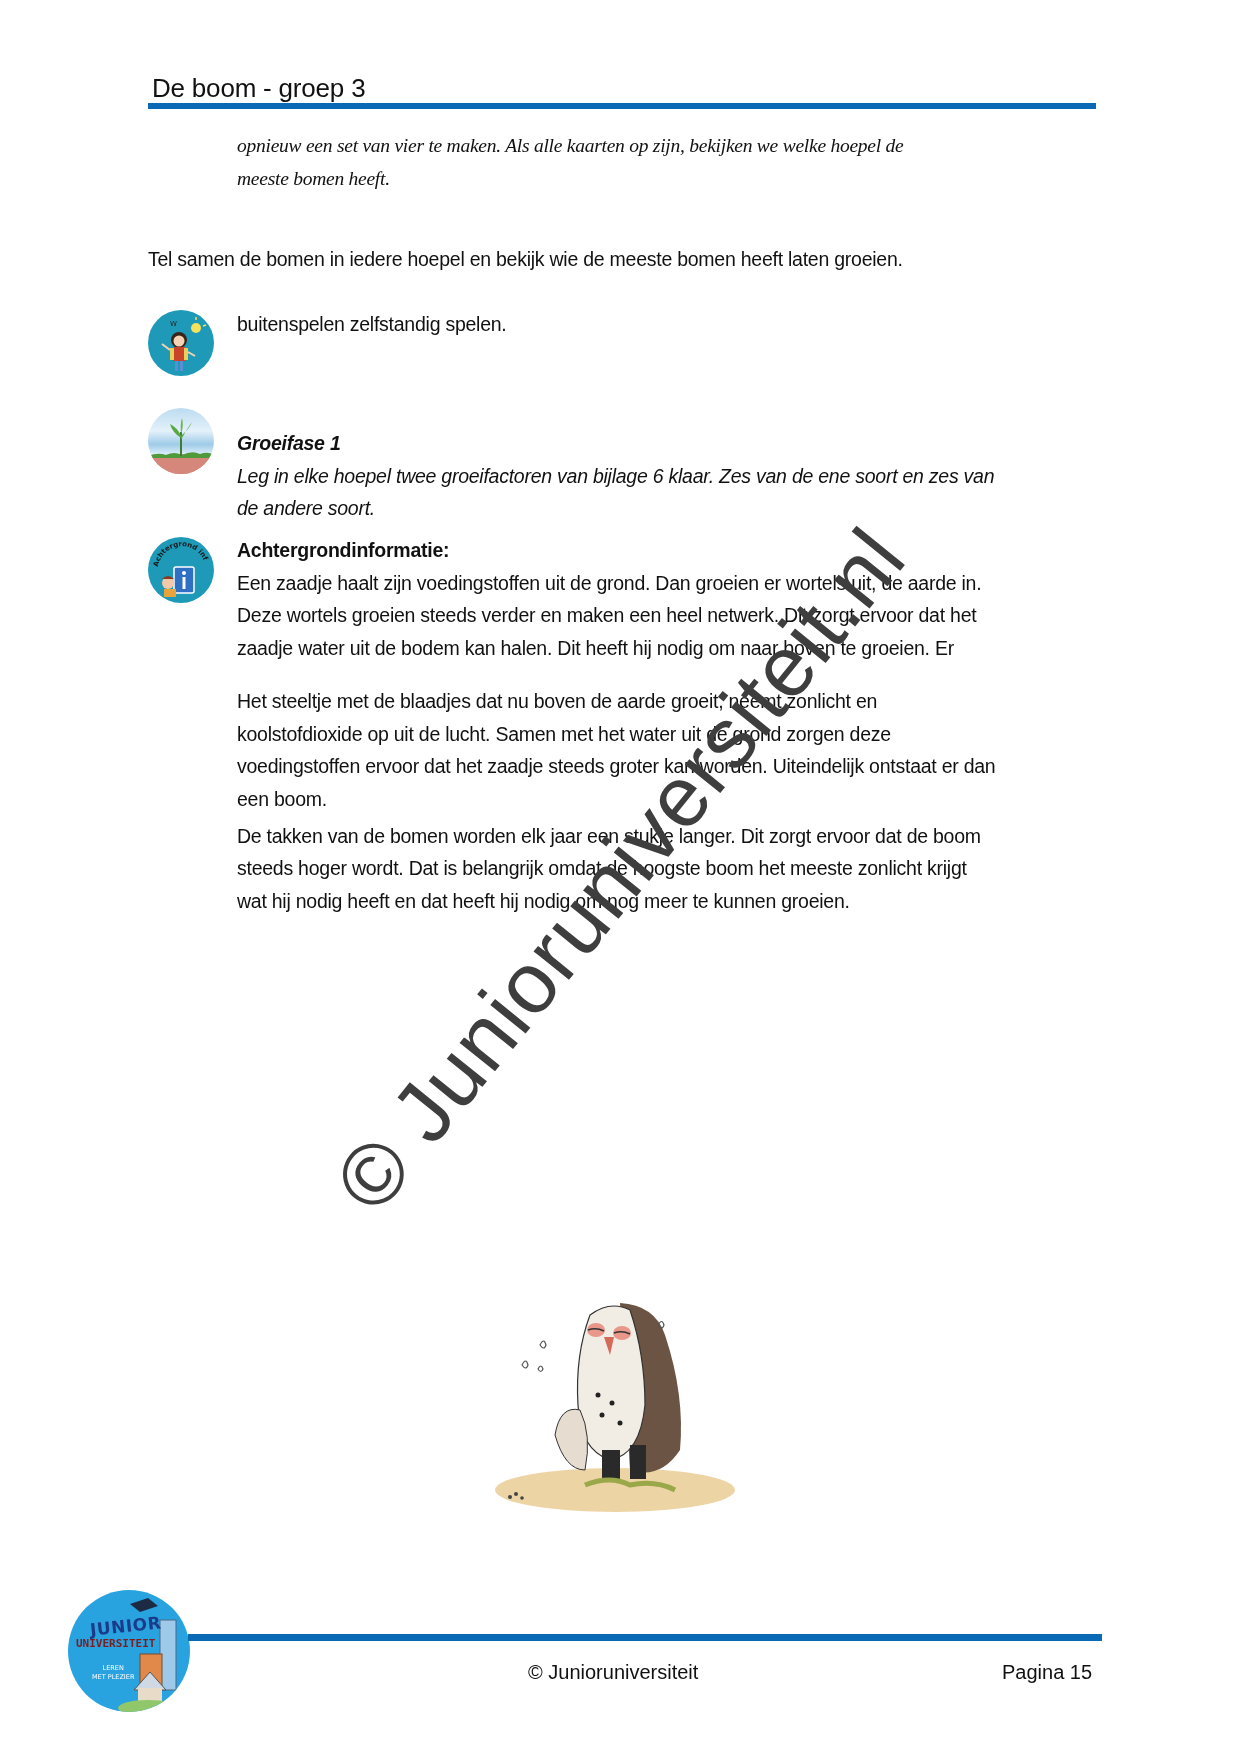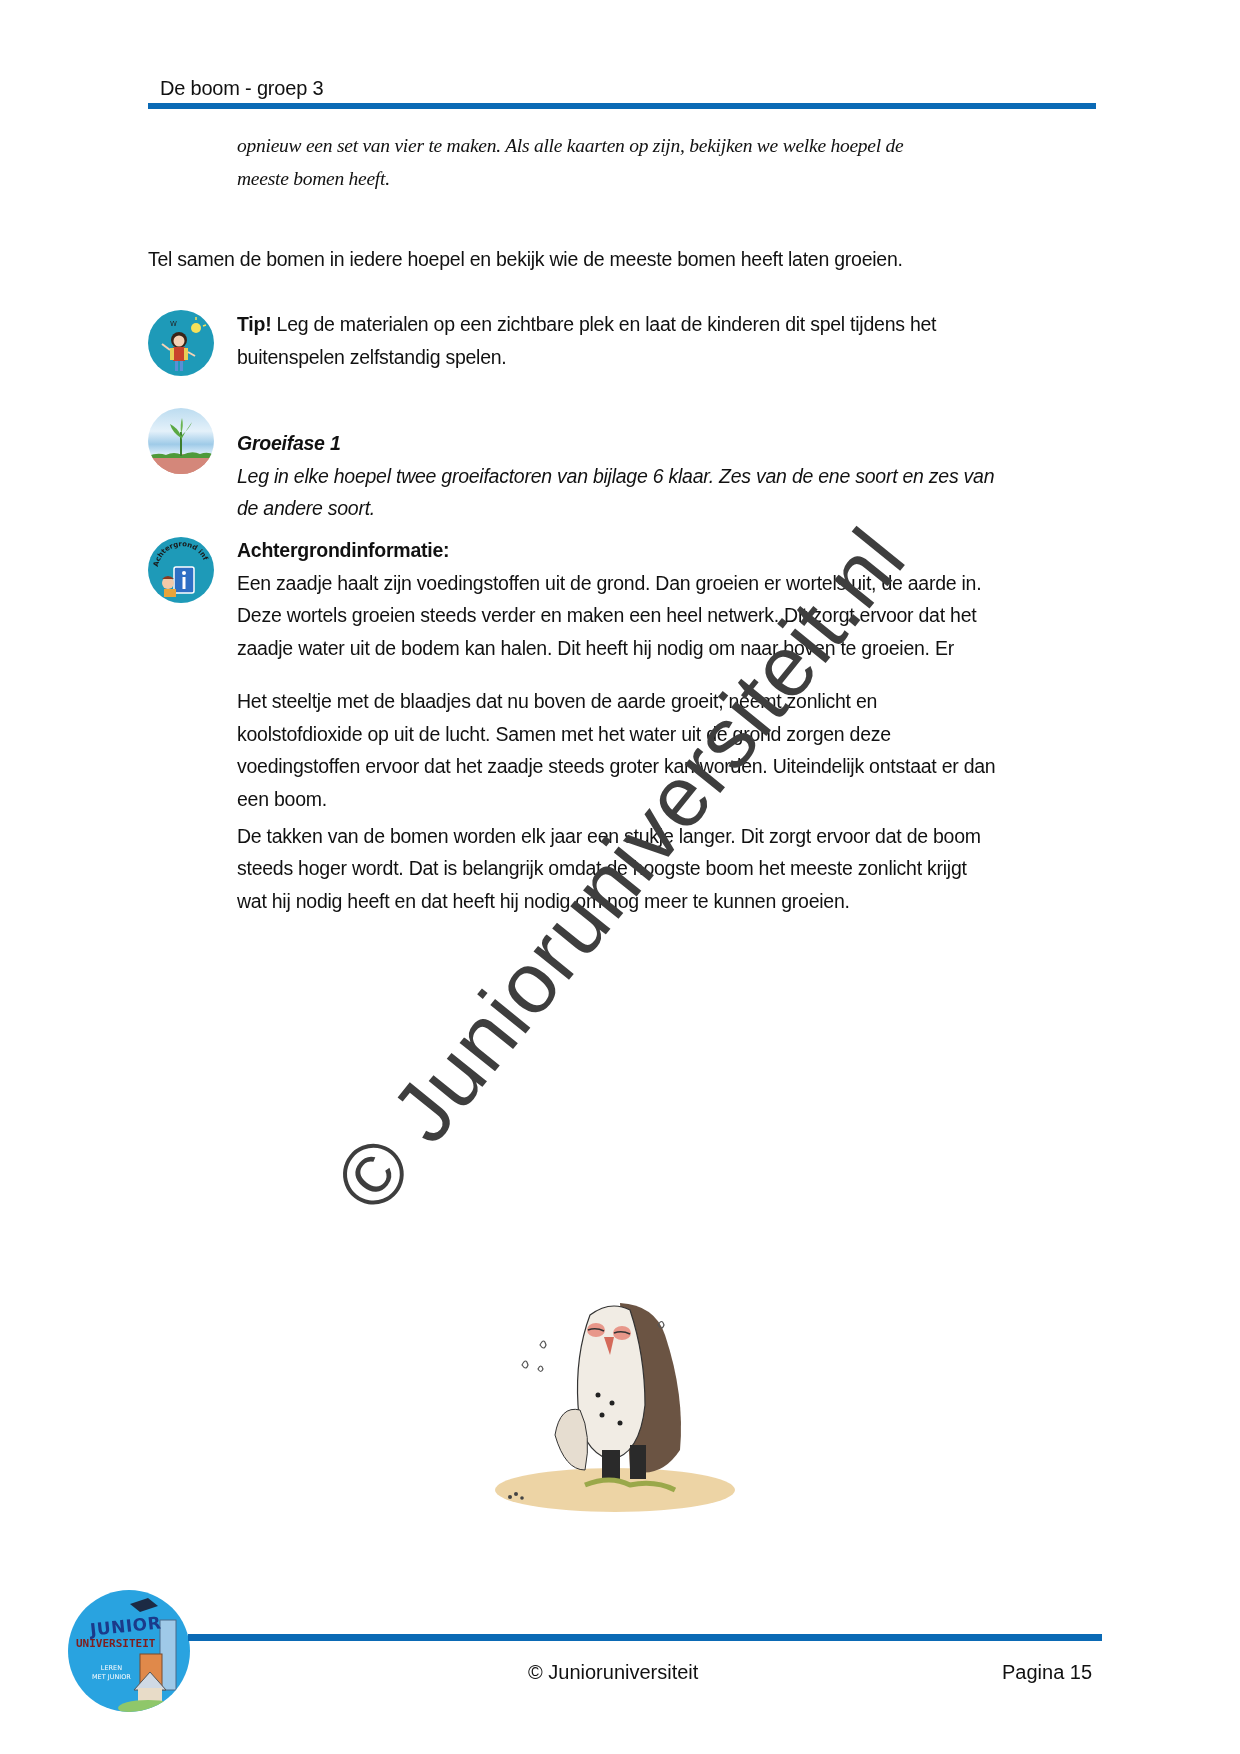--- a/index.html
+++ b/index.html
@@ -1,19 +1,19 @@
 <!DOCTYPE html>
 <html><head>
 <meta charset="utf-8">
 <style>
   html, body { margin:0; padding:0; background:#ffffff; }
   body { width:1240px; height:1754px; position:relative; overflow:hidden;
          font-family:"Liberation Sans", "DejaVu Sans", sans-serif; color:#111; }
   .abs { position:absolute; }
-  .header-title { left:160px; top:76px; font-size:20px; line-height:24px; color:#111; letter-spacing:-0.2px; }
+  .header-title { left:152px; top:76px; font-size:26px; line-height:24px; color:#111; letter-spacing:-0.2px; }
   .rule { background:#0b6ab5; }
   .header-rule { left:148px; top:103px; width:948px; height:6px; }
   .txt { font-size:19.5px; line-height:32.7px; letter-spacing:-0.25px; white-space:nowrap; }
   .italic { font-style:italic;font-family:Liberation Serif, serif; }
   .bold { font-weight:bold; }
   .col-indent { left:237px; }
   .col-main { left:148px; }
   .line { display:block; }
   .icon-circle { width:66px; height:66px; border-radius:50%; overflow:hidden; }
   .tip-circle { left:148px; top:310px; background:#1e9ab8; }
@@ -54,21 +54,20 @@
     <rect x="25" y="37" width="12" height="14" fill="#c9432c"></rect>
     <rect x="22" y="38" width="4" height="12" fill="#e8cf56"></rect>
     <rect x="36" y="38" width="4" height="12" fill="#e8cf56"></rect>
     <rect x="27" y="51" width="3" height="10" fill="#5a8fd6"></rect>
     <rect x="32" y="51" width="3" height="10" fill="#5a8fd6"></rect>
     <line x1="22" y1="40" x2="14" y2="34" stroke="#f6d2b5" stroke-width="2"></line>
     <line x1="40" y1="42" x2="47" y2="46" stroke="#f6d2b5" stroke-width="2"></line>
   </svg>
 </div>
 <div class="abs txt col-indent" style="top:308px;">
-  <span class="line"><span class="bold">Tip!</span><span> Leg de materialen op een zichtbare plek en laat de kinderen dit spel tijdens het</span></span>
   <span class="line">buitenspelen zelfstandig spelen.</span>
 </div>
 
 <div class="abs icon-circle plant-circle">
   <svg width="66" height="66" viewBox="0 0 66 66">
     <ellipse cx="33" cy="58" rx="40" ry="12" fill="#d4877a"></ellipse>
     <path d="M0 48 Q10 44 18 47 Q26 43 34 47 Q44 42 52 46 Q60 43 66 47 L66 50 L0 50 Z" fill="#4f9a3a"></path>
     <line x1="33" y1="48" x2="33" y2="24" stroke="#3d7d2c" stroke-width="2"></line>
     <path d="M33 30 Q24 24 22 16 Q30 20 33 28 Z" fill="#5aa843"></path>
     <path d="M33 28 Q42 20 44 14 Q38 22 33 32 Z" fill="#5aa843"></path>
@@ -144,18 +143,18 @@
     <rect x="92" y="30" width="16" height="70" fill="#9fc9e8" stroke="#4a6b8a" stroke-width="1"></rect>
     <rect x="72" y="64" width="22" height="34" fill="#e0894a" stroke="#7a4a2a" stroke-width="1"></rect>
     <polygon points="66,100 82,82 98,100" fill="#cfd9e4" stroke="#555" stroke-width="1"></polygon>
     <rect x="70" y="98" width="24" height="14" fill="#e8dcc8"></rect>
     <ellipse cx="80" cy="118" rx="30" ry="8" fill="#8fc76a"></ellipse>
   </svg>
   <span class="logo-t1">JUNIOR</span>
   <span class="logo-t2">UNIVERSITEIT</span>
   <div class="logo-t3">
     <div>LEREN</div>
-    <div>MET JUNIOR</div>
+    <div>MET PLEZIER</div>
   </div>
 </div>
 <div class="abs rule footer-rule"></div>
 <div class="abs footer-copy">© Junioruniversiteit</div>
 <div class="abs footer-page">Pagina 15</div>
 
 </body></html>

